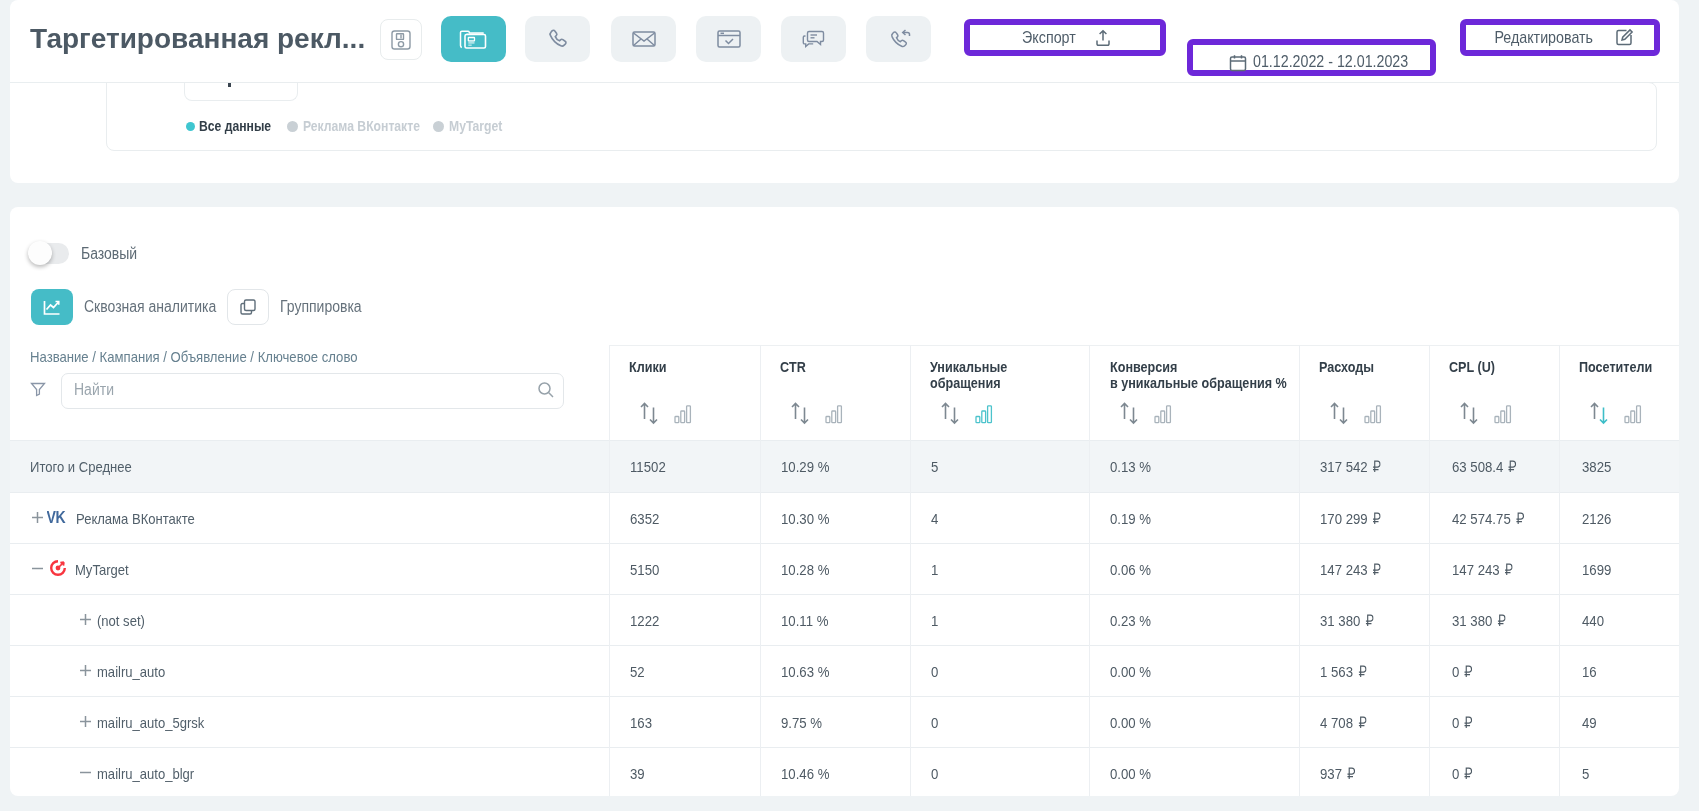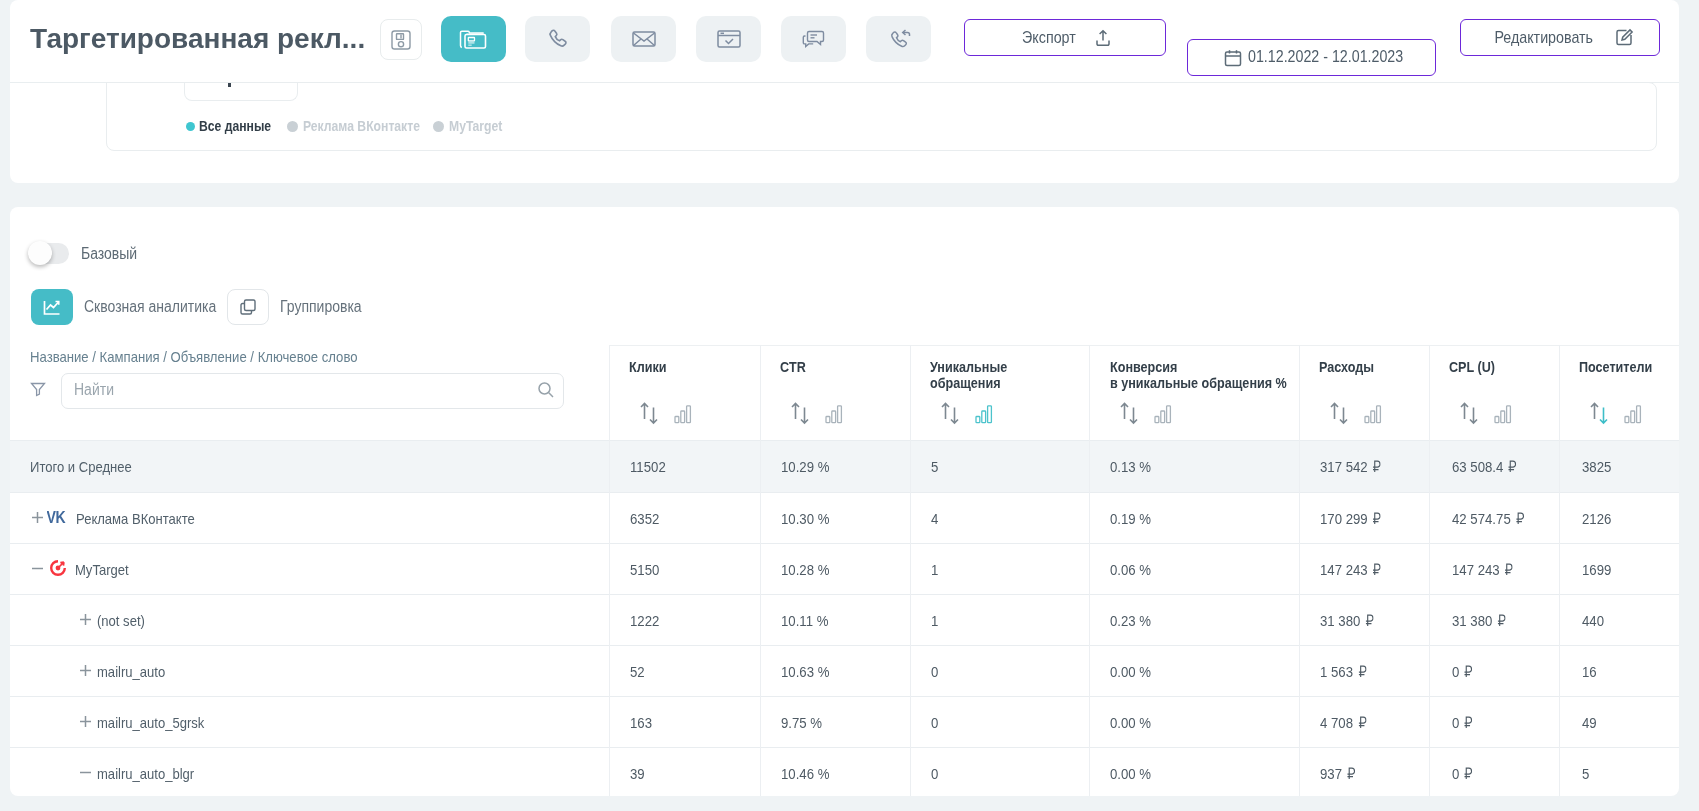--- a/index.html
+++ b/index.html
@@ -1,19 +1,19 @@
 <!DOCTYPE html>
 <html><head>
 <meta charset="utf-8">
 <style>
   html,body{margin:0;padding:0;}
   body{width:1699px;height:811px;background:#eff3f5;font-family:"Liberation Sans",sans-serif;position:relative;overflow:hidden;}
   .abs{position:absolute;}
   .card{background:#fff;position:absolute;}
-  .btn{position:absolute;background:#fff;border:1px solid #6d28d9;border-radius:6px;display:flex;align-items:center;justify-content:center;box-sizing:border-box;color:#4e5c68;font-size:17px;}
+  .btn{position:absolute;background:#fff;border:6px solid #6d28d9;border-radius:6px;display:flex;align-items:center;justify-content:center;box-sizing:border-box;color:#4e5c68;font-size:17px;}
   .btn span{transform:scaleX(0.84);}
   .rx{transform:scaleX(0.875);transform-origin:0 0;}
   .iconbtn{position:absolute;border-radius:10px;display:flex;align-items:center;justify-content:center;box-sizing:border-box;}
   .graybtn{background:#edf1f3;}
   svg{display:block;}
   .hdrline{position:absolute;background:#edf0f2;height:1px;}
   .vline{position:absolute;width:1px;background:#eceff2;}
   .rowline{position:absolute;height:1px;background:#e9edf0;left:0;}
   .colhead{position:absolute;font-weight:bold;font-size:15px;color:#333f49;line-height:15.5px;transform:scaleX(0.84);transform-origin:0 0;}
   .cellval{position:absolute;font-size:15px;color:#4e5a64;transform:scaleX(0.88);transform-origin:0 50%;}

